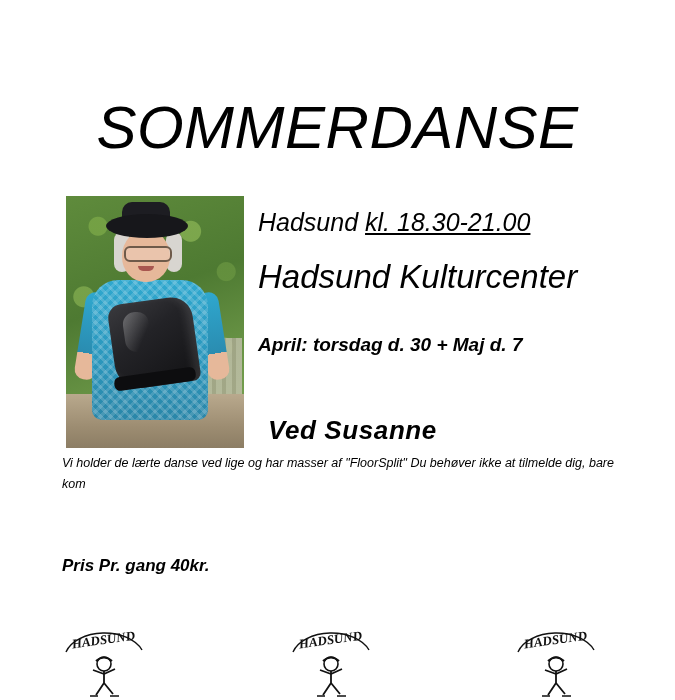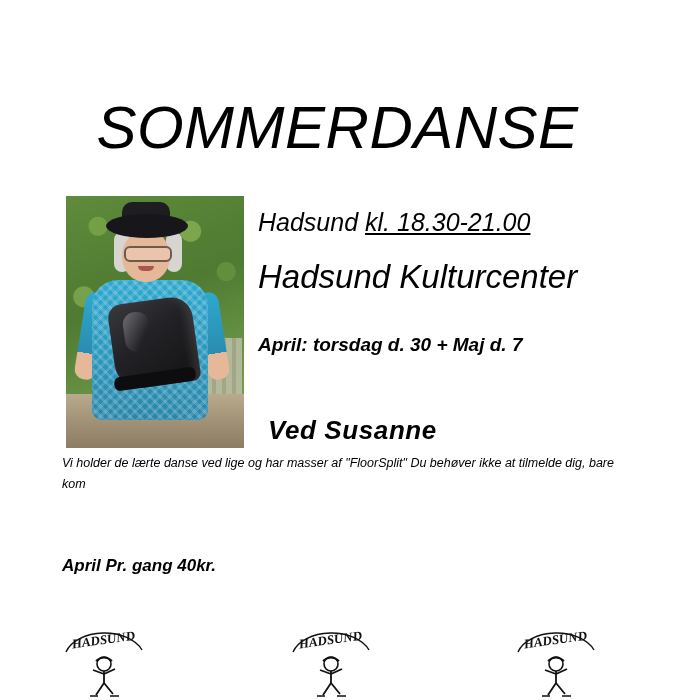--- a/index.html
+++ b/index.html
@@ -271,21 +271,21 @@
 
   <div class="line-time">
     <span>Hadsund </span><span class="u">kl. 18.30-21.00</span>
   </div>
 
   <div class="line-venue">Hadsund Kulturcenter</div>
   <div class="line-dates">April: torsdag d. 30 + Maj d. 7</div>
   <div class="line-host">Ved  Susanne</div>
 
   <div class="para1">Vi holder de lærte danse ved lige og har masser af "FloorSplit" Du behøver ikke at tilmelde dig, bare kom</div>
-  <div class="price">April Pr. gang 40kr.</div>
+  <div class="price">Pris Pr. gang 40kr.</div>
 
   <div class="logos">
 
     <div class="logo logo-1">
       <svg width="96" height="80" viewBox="0 0 96 80">
         <path d="M10 32 A40 26 0 0 1 86 30" fill="none" stroke="#111" stroke-width="1.4"></path>
         <text x="48" y="24" text-anchor="middle" font-family="Liberation Serif, serif" font-size="13" font-weight="bold" fill="#111" transform="rotate(-8 48 24)">HADSUND</text>
         <circle cx="48" cy="44" r="7" fill="none" stroke="#111" stroke-width="1.6"></circle>
         <path d="M40 41 q8 -7 16 0" fill="none" stroke="#111" stroke-width="2"></path>
         <path d="M48 51 l0 12" stroke="#111" stroke-width="1.8"></path>

